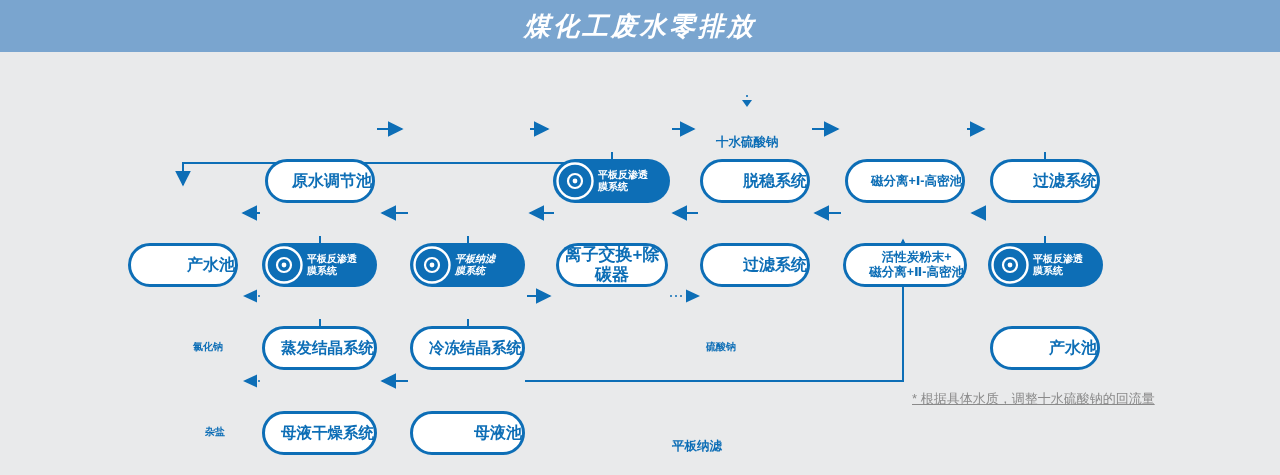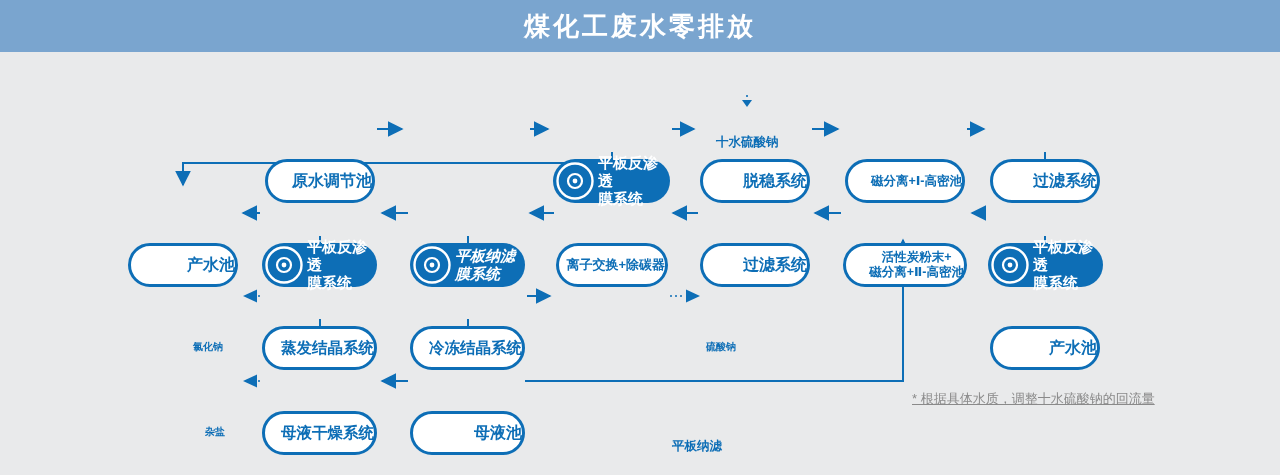--- a/index.html
+++ b/index.html
@@ -15,44 +15,44 @@
     font-family:"Liberation Sans","DejaVu Sans",sans-serif;
     position:relative;
     overflow:hidden;
   }
   .header{
     position:absolute;left:0;top:0;width:1280px;height:52px;
     background:var(--header);
     display:flex;align-items:center;justify-content:center;
   }
   .header h1{
-    color:#fff;font-size:26px;font-weight:bold;letter-spacing:3px;
+    color:#fff;font-size:26px;font-weight:bold;letter-spacing:3px;font-style:italic;
   }
   .diagram{position:absolute;left:0;top:52px;width:1280px;height:423px;}
   svg.wires{position:absolute;left:0;top:0;z-index:1;}
   .node{
     position:absolute;z-index:2;height:44px;border-radius:22px;
     display:flex;align-items:center;justify-content:flex-end;
     text-align:center;font-weight:bold;line-height:1.18;
     white-space:pre-line;
   }
   .outline{
     background:#fff;border:3px solid var(--blue);color:var(--blue);
   }
   .filled{
     background:var(--blue);color:#fff;justify-content:flex-start;
     text-align:left;
   }
-  .filled .lbl{margin-left:45px;font-size:15px;}
+  .filled .lbl{margin-left:45px;font-size:10px;}
   .disc{
     position:absolute;left:2px;top:2px;width:40px;height:40px;
   }
   .fs16{font-size:16px;}
   .fs15{font-size:15.5px;}
-  .fs13{font-size:13px;}
+  .fs13{font-size:17px;}
   .fs12{font-size:12.5px;}
   .sidelabel{
     position:absolute;z-index:2;color:var(--blue);font-weight:bold;
     font-size:10px;white-space:nowrap;
   }
   .smalllabel{
     position:absolute;z-index:2;color:var(--blue);font-weight:bold;
     font-size:12.5px;white-space:nowrap;
   }
   .note{

